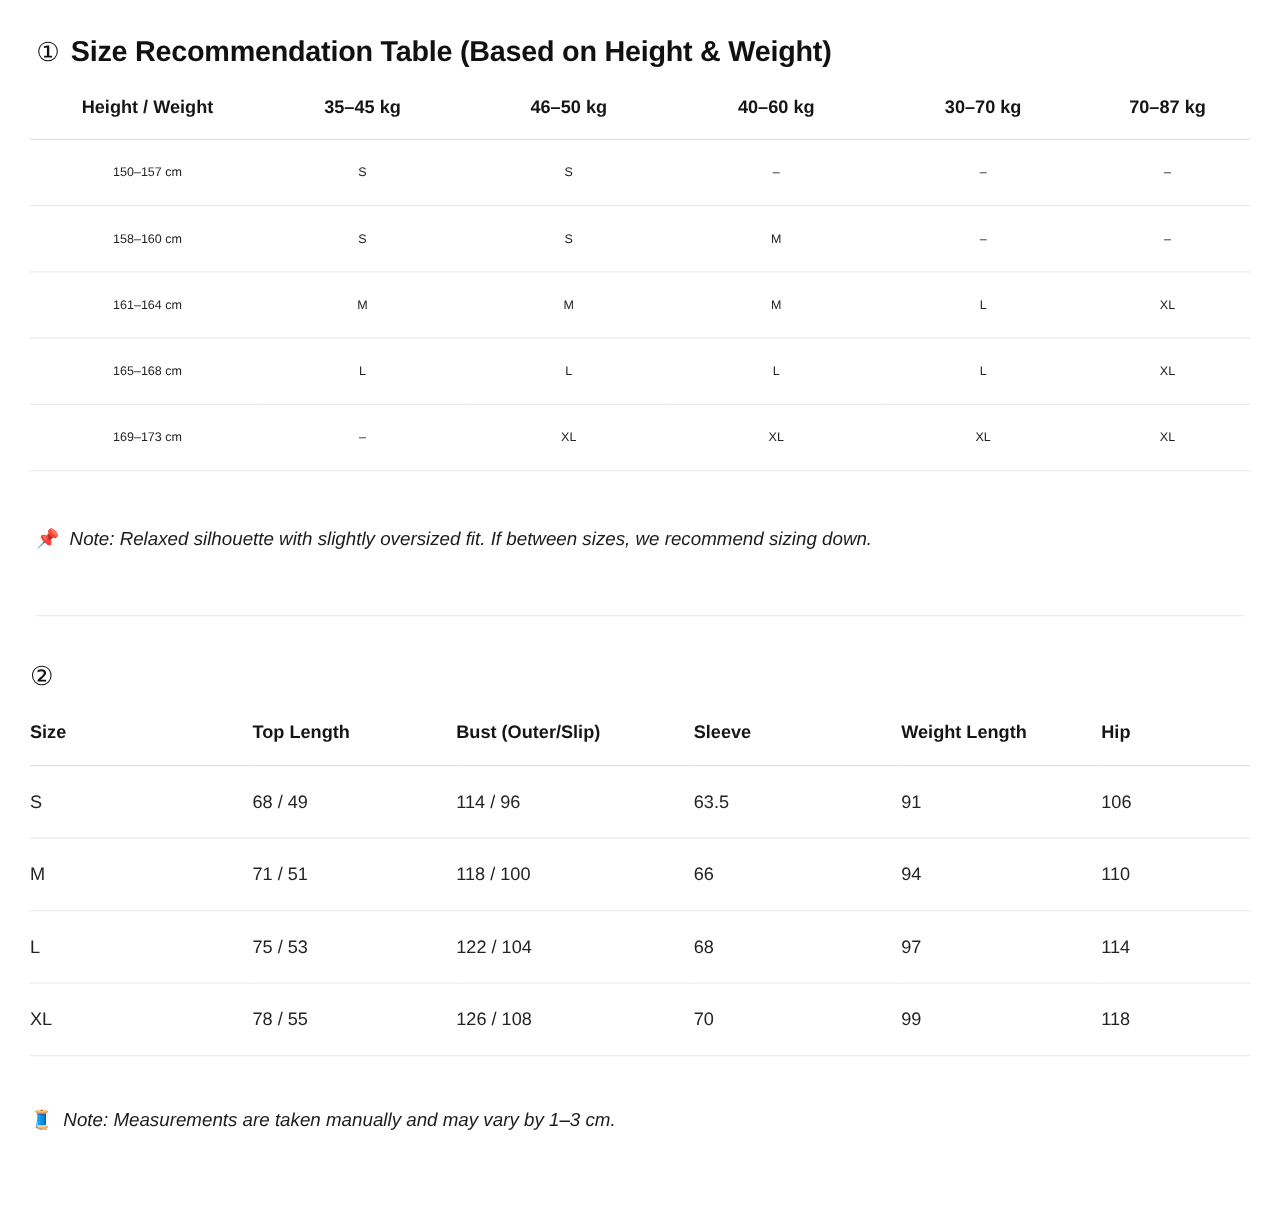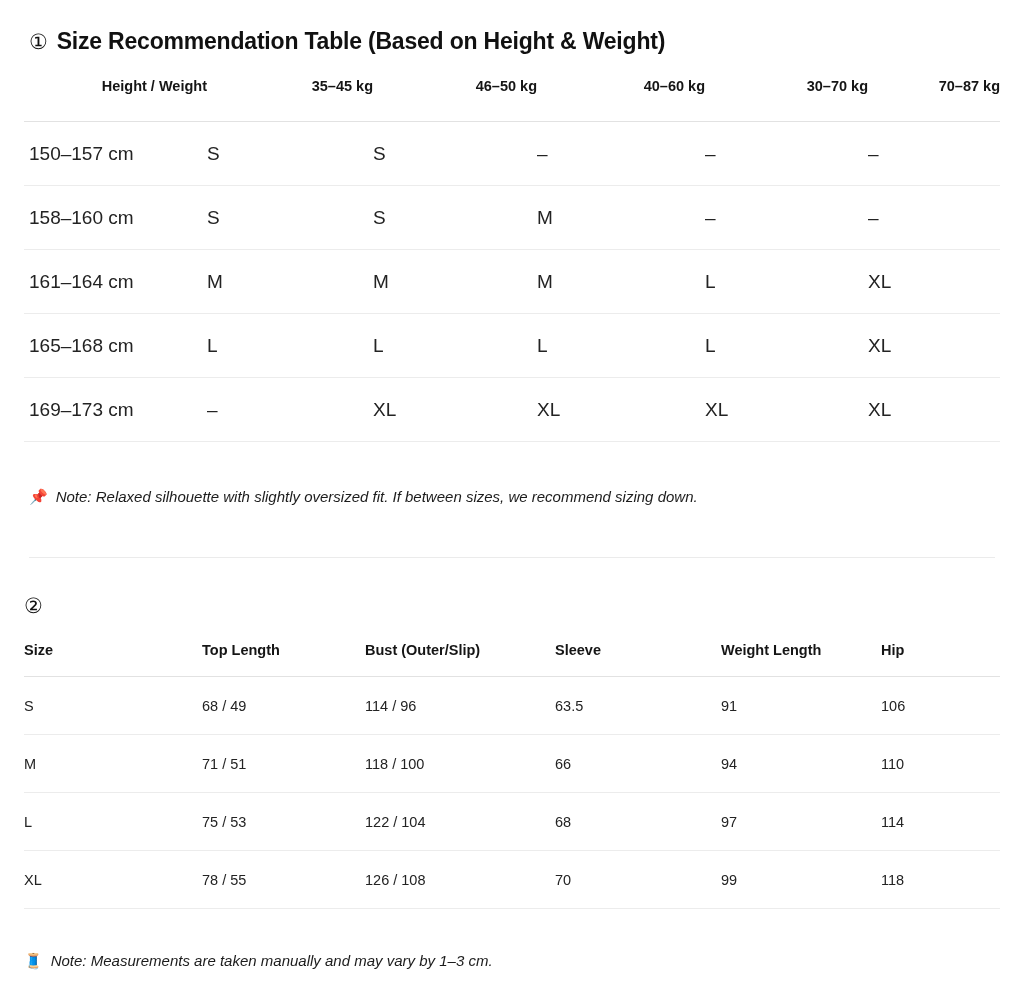--- a/index.html
+++ b/index.html
@@ -41,30 +41,30 @@
     width: 100%;
     border-collapse: collapse;
     table-layout: fixed;
   }
 
   
   #size-table {
     margin-top: 23px;
   }
   #size-table th {
-    text-align: right;
+    text-align: center;
     font-size: 14.5px;
     font-weight: bold;
     color: #151515;
-    padding: 0 0 27px 0;
+    padding: 0 0 17px 0;
     border-bottom: 1px solid #e2e2e2;
   }
   #size-table td {
-    text-align: left;
-    font-size: 19px;
+    text-align: center;
+    font-size: 10px;
     font-weight: normal;
     color: #232323;
     padding: 21px 0 20px 0;
     border-bottom: 1px solid #ececec;
   }
   #size-table tr:last-child td { border-bottom: 1px solid #ececec; }
   #size-table .c0 { width: 178px; padding-left: 5px; }
   #size-table .c1 { width: 166px; }
   #size-table .c2 { width: 164px; }
   #size-table .c3 { width: 168px; }

